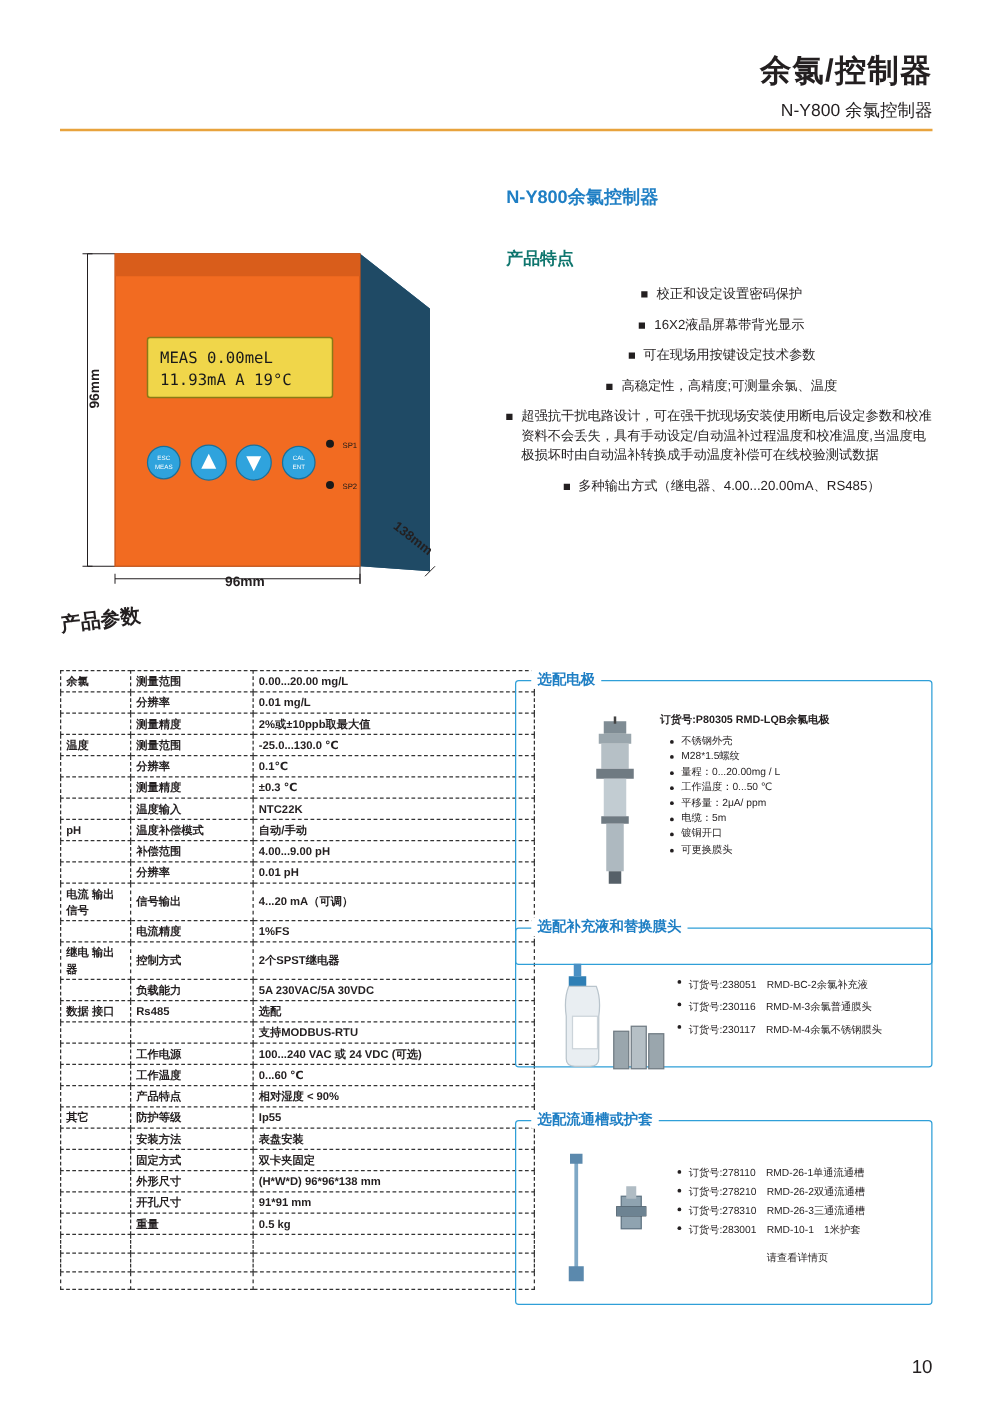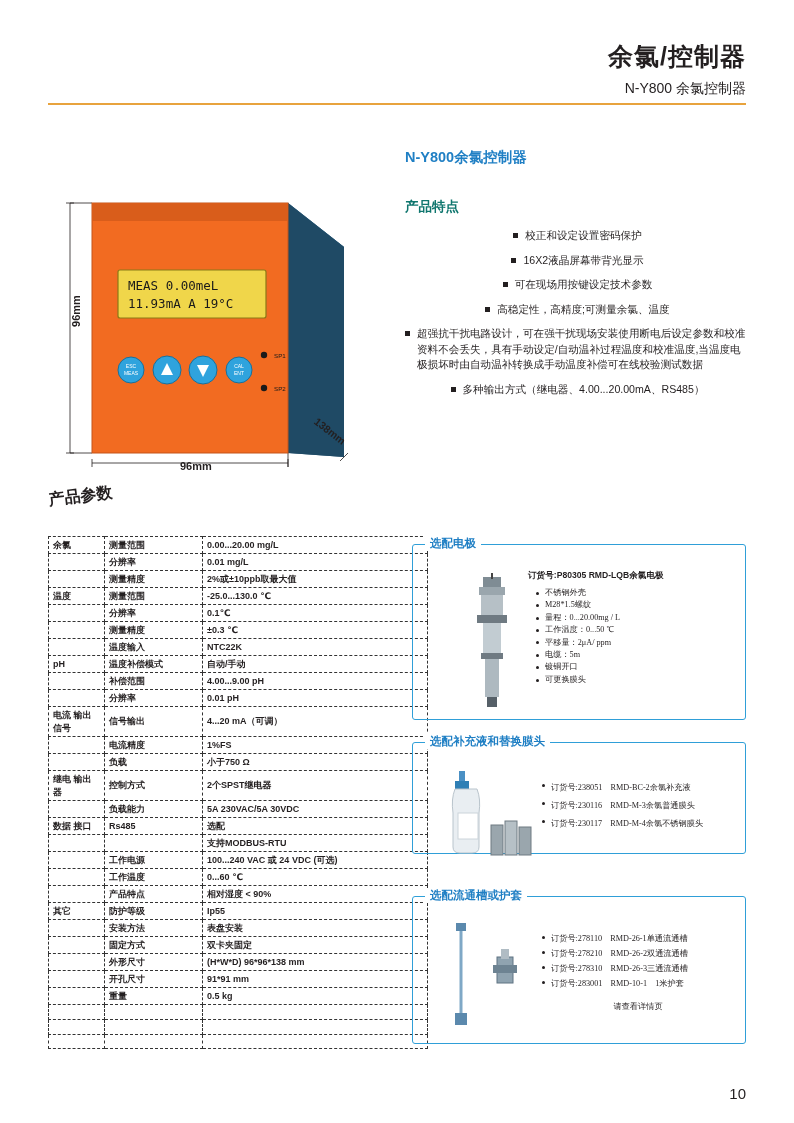--- a/index.html
+++ b/index.html
@@ -89,21 +89,21 @@
   .box {
     position:absolute; border:1px solid #2f9fd8; border-radius:3px;
   }
   .box-title {
     position:absolute; font-size:11.5px; font-weight:bold; color:#1f7fc4;
     background:#fff; padding:0 5px;
   }
   .box .ordline {
     font-size:8.6px; color:#231f20; line-height:12.6px;
   }
-  .dotlist { list-style:none; margin:0; padding:0;font-family:Liberation Serif, serif; }
+  .dotlist { list-style:none; margin:0; padding:0; }
   .dotlist li {
     font-size:8.2px; line-height:12.4px; position:relative; padding-left:10px;
     color:#231f20;
   }
   .dotlist li:before {
     content:""; position:absolute; left:1px; top:4.8px;
     width:3px; height:3px; border-radius:50%; background:#231f20;
   }
 
   .page-num {
@@ -262,25 +262,20 @@
 输出信号</td>
           <td class="c2">信号输出</td>
           <td class="c3">4...20 mA（可调）</td>
         </tr>
       <tr>
           <td class="c1"></td>
           <td class="c2">电流精度</td>
           <td class="c3">1%FS</td>
         </tr>
       <tr>
-          <td class="c1"></td>
-          <td class="c2">负载</td>
-          <td class="c3">小于750 Ω</td>
-        </tr>
-      <tr>
           <td class="c1">继电
 输出器</td>
           <td class="c2">控制方式</td>
           <td class="c3">2个SPST继电器</td>
         </tr>
       <tr>
           <td class="c1"></td>
           <td class="c2">负载能力</td>
           <td class="c3">5A 230VAC/5A 30VDC</td>
         </tr>
@@ -351,21 +346,21 @@
           <td class="c3"></td>
         </tr>
       <tr>
           <td class="c1"></td>
           <td class="c2"></td>
           <td class="c3"></td>
         </tr>
     </tbody>
   </table>
 
-  <div class="box" style="left:412px; top:544px; width:334px; height:176px;">
+  <div class="box" style="left:412px; top:544px; width:334px; height:228px;">
     <div class="box-title" style="left:12px; top:-9px;">选配电极</div>
     <div class="ordline" style="position:absolute; left:115px; top:24px; font-weight:bold;">订货号:P80305  RMD-LQB余氯电极</div>
     <ul class="dotlist" style="position:absolute; left:122px; top:42px; width:200px;">
       <li>不锈钢外壳</li>
       <li>M28*1.5螺纹</li>
       <li>量程：0...20.00mg / L</li>
       <li>工作温度：0...50 ℃</li>
       <li>平移量：2μA/ ppm</li>
       <li>电缆：5m</li>
       <li>镀铜开口</li>

